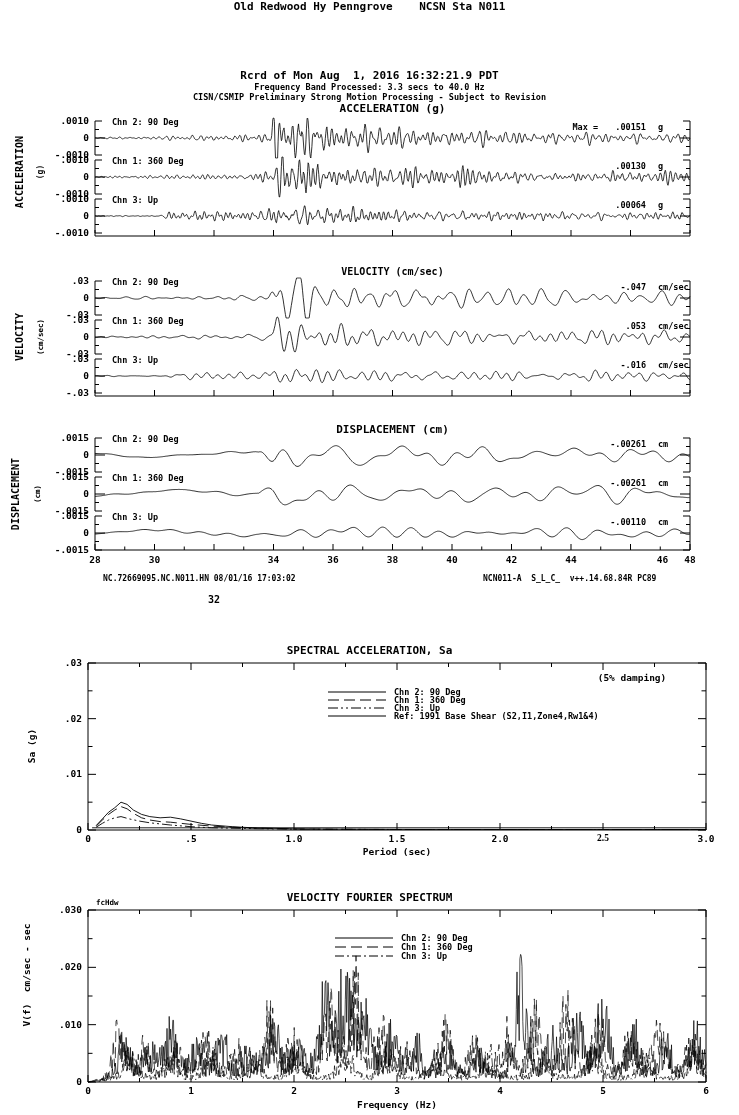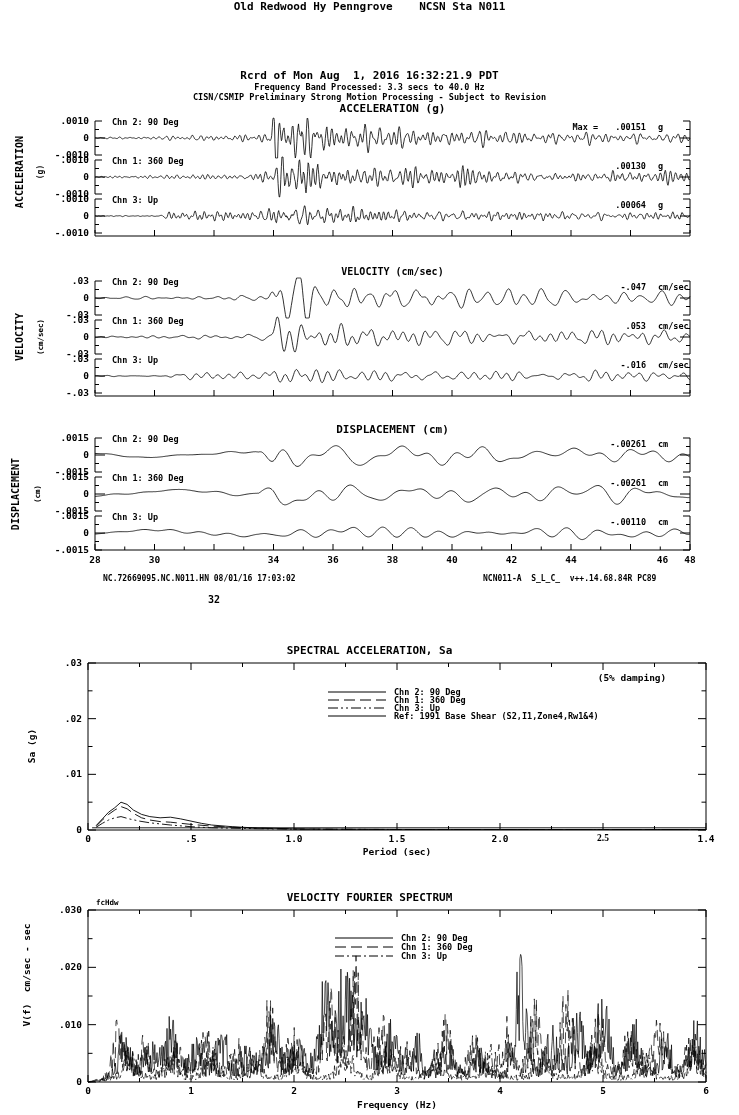--- a/index.html
+++ b/index.html
@@ -167,21 +167,21 @@
       <div class="lbl r" style="left: 82px; top: 663px; font-size: 9.5px;">.03</div>
       <div class="lbl r" style="left: 82px; top: 718.667px; font-size: 9.5px;">.02</div>
       <div class="lbl r" style="left: 82px; top: 774.333px; font-size: 9.5px;">.01</div>
       <div class="lbl r" style="left: 82px; top: 830px; font-size: 9.5px;">0</div>
       <div class="lbl c" style="left: 88px; top: 839px; font-size: 9.5px;">0</div>
       <div class="lbl c" style="left: 191px; top: 839px; font-size: 9.5px;">.5</div>
       <div class="lbl c" style="left: 294px; top: 839px; font-size: 9.5px;">1.0</div>
       <div class="lbl c" style="left: 397px; top: 839px; font-size: 9.5px;">1.5</div>
       <div class="lbl c" style="left: 500px; top: 839px; font-size: 9.5px;">2.0</div>
       <div class="lbl c" style="left: 603px; top: 839px; font-size: 9.5px; font-family: Liberation Serif, serif;">2.5</div>
-      <div class="lbl c" style="left: 706px; top: 839px; font-size: 9.5px;">1.4</div>
+      <div class="lbl c" style="left: 706px; top: 839px; font-size: 9.5px;">3.0</div>
       <div class="lbl l" style="left: 394px; top: 692px; font-size: 8.5px;">Chn 2: 90 Deg</div>
       <div class="lbl l" style="left: 394px; top: 700px; font-size: 8.5px;">Chn 1: 360 Deg</div>
       <div class="lbl l" style="left: 394px; top: 708px; font-size: 8.5px;">Chn 3: Up</div>
       <div class="lbl l" style="left: 394px; top: 716px; font-size: 8.5px;">Ref: 1991 Base Shear (S2,I1,Zone4,Rw1&amp;4)</div>
       <div class="lbl r" style="left: 82px; top: 910px; font-size: 9.5px;">.030</div>
       <div class="lbl r" style="left: 82px; top: 967.333px; font-size: 9.5px;">.020</div>
       <div class="lbl r" style="left: 82px; top: 1024.67px; font-size: 9.5px;">.010</div>
       <div class="lbl r" style="left: 82px; top: 1082px; font-size: 9.5px;">0</div>
       <div class="lbl c" style="left: 88px; top: 1091px; font-size: 9.5px;">0</div>
       <div class="lbl c" style="left: 191px; top: 1091px; font-size: 9.5px;">1</div>

